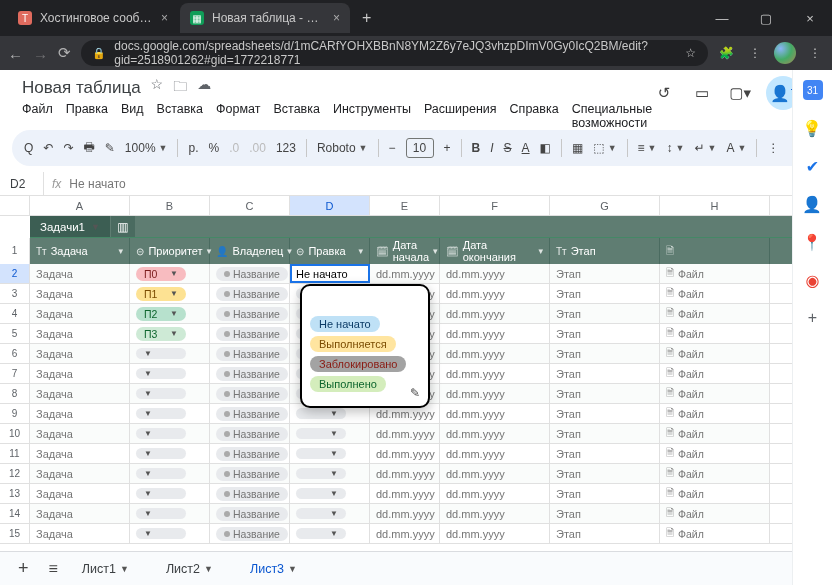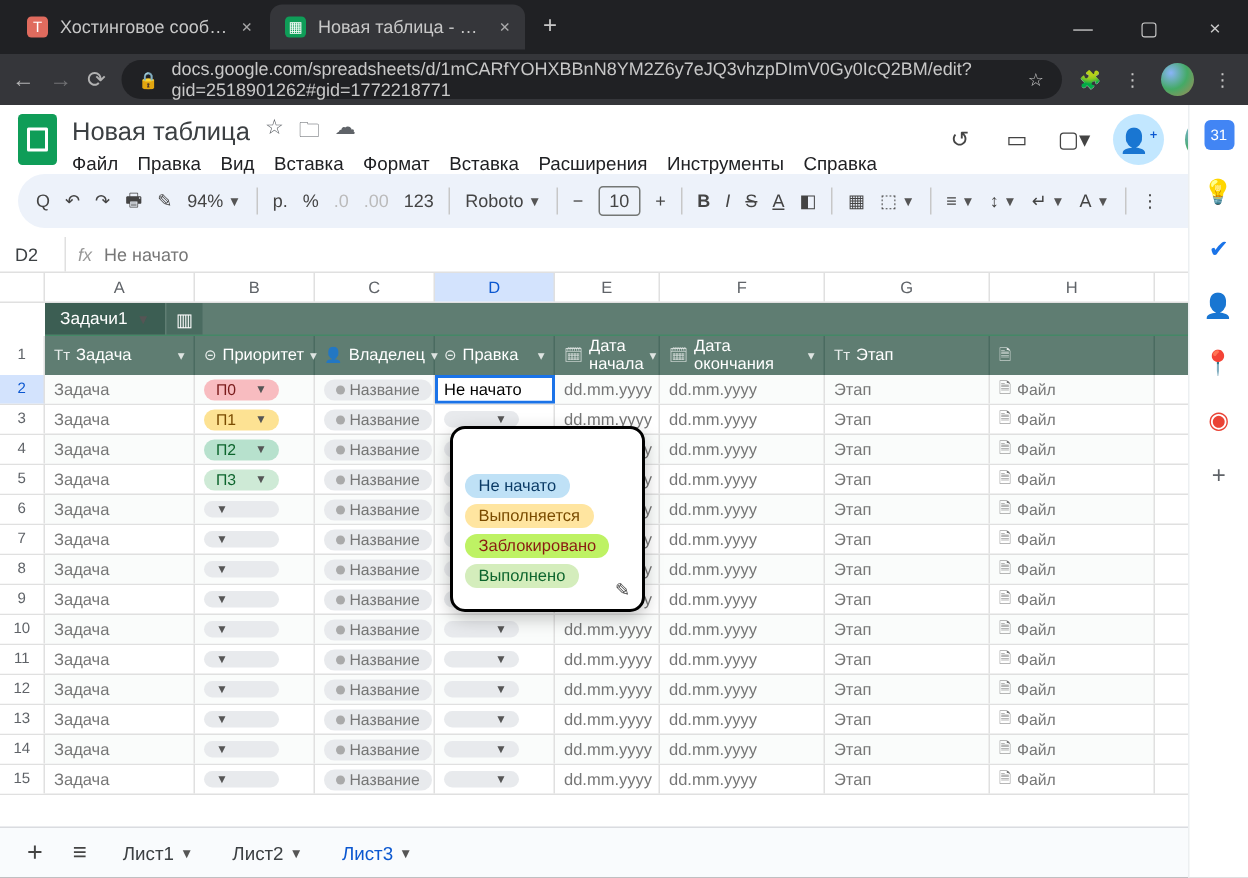--- a/index.html
+++ b/index.html
@@ -77,21 +77,21 @@
 .file{display:inline-flex;align-items:center;gap:4px;font-size:10.5px;color:#767676}
 .file::before{content:"🗎";font-size:10px}
 .selcell{border:2px solid #1a73e8;background:#fff !important;padding:0;position:relative}
 .selinput{width:100%;height:100%;border:none;outline:none;font-size:11px;padding:0 4px}
 
 .ddpop{position:absolute;left:300px;top:214px;width:130px;background:#fff;border:2.5px solid #000;border-radius:10px;box-shadow:0 4px 12px rgba(0,0,0,.25);padding:26px 8px 10px 8px;z-index:50}
 .ddpop .opt{margin:4px 0}
 .ddpop .pill{display:inline-block;padding:2px 9px;border-radius:10px;font-size:11px}
 .pill.b1{background:#bfe1f6;color:#0b3b66}
 .pill.b2{background:#ffe5a0;color:#7a4b00}
-.pill.b3{background:#bef264;color:#8a1a12}
+.pill.b3{background:#a3a3a3;color:#8a1a12}
 .pill.b4{background:#d4edbc;color:#0d652d}
 .ddpop .pen{position:absolute;right:8px;bottom:6px;font-size:12px;color:#444}
 
 .addrows{padding:10px 14px;font-size:12px;display:flex;align-items:center;gap:6px;color:#3c4043}
 
 .sheetsbar{position:absolute;bottom:0;left:0;right:0;height:34px;background:#f9fbfd;border-top:1px solid #dadce0;display:flex;align-items:center;padding:0 10px;gap:4px;font-size:12.5px;color:#3c4043}
 .sheetsbar .plus{font-size:18px;color:#444;padding:0 8px}
 .sheetsbar .all{font-size:16px;color:#444;padding:0 8px}
 .stab{padding:6px 12px;display:flex;align-items:center;gap:4px;border-radius:4px}
 .stab.active{color:#0b57d0;font-weight:500;position:relative}
@@ -149,42 +149,43 @@
           <span>☁</span>
         </div>
       </div>
       <div class="menus" style="padding:2px 0 0 0" id="menubar">
           <span>Файл</span>
           <span>Правка</span>
           <span>Вид</span>
           <span>Вставка</span>
           <span>Формат</span>
           <span>Вставка</span>
+          <span>Инструменты</span>
           <span>Расширения</span>
-          <span>Инструменты</span>
           <span>Справка</span>
+          <span>Специальные возможности</span>
         </div>
     </div>
     <div class="headright">
       <div class="histbtn">↺</div>
       <div class="commbtn">▭</div>
       <div class="vcbtn">▢▾</div>
       <div class="sharebtn">👤⁺</div>
       <div class="pavatar"></div>
     </div>
   </div>
 
   <div class="toolbar">
     <span class="tbitem">Q</span>
     <span class="tbitem">↶</span>
     <span class="tbitem">↷</span>
     <span class="tbitem">🖶</span>
     <span class="tbitem">✎</span>
     <span class="tbitem">
-        <span>94%</span>
+        <span>100%</span>
         <span class="dd">▼</span>
       </span>
     <span class="tbsep"></span>
     <span class="tbitem">р.</span>
     <span class="tbitem">%</span>
     <span class="tbitem hidecols">.0</span>
     <span class="tbitem hidecols">.00</span>
     <span class="tbitem">123</span>
     <span class="tbsep"></span>
     <span class="tbitem">
@@ -617,21 +618,21 @@
         <div class="opt"><span class="pill b2">Выполняется</span></div>
         <div class="opt"><span class="pill b3">Заблокировано</span></div>
         <div class="opt"><span class="pill b4">Выполнено</span></div>
       </div>
     <span class="pen">✎</span>
   </div>
 
   <div class="sheetsbar">
     <span class="plus">+</span>
     <span class="all">≡</span>
-    <div id="stabs" style="display:flex;gap:2px">
+    <div id="stabs" style="display:flex;gap:13px">
         <div class="stab">Лист1 <span class="dd">▼</span></div>
         <div class="stab">Лист2 <span class="dd">▼</span></div>
         <div class="stab active">Лист3 <span class="dd">▼</span></div>
       </div>
   </div>
 </div>
 
 <div class="sidepanel">
   <div class="sp-ic" style="background:#4285f4;color:#fff;font-size:10px">31</div>
   <div class="sp-ic" style="color:#fbbc04">💡</div>

